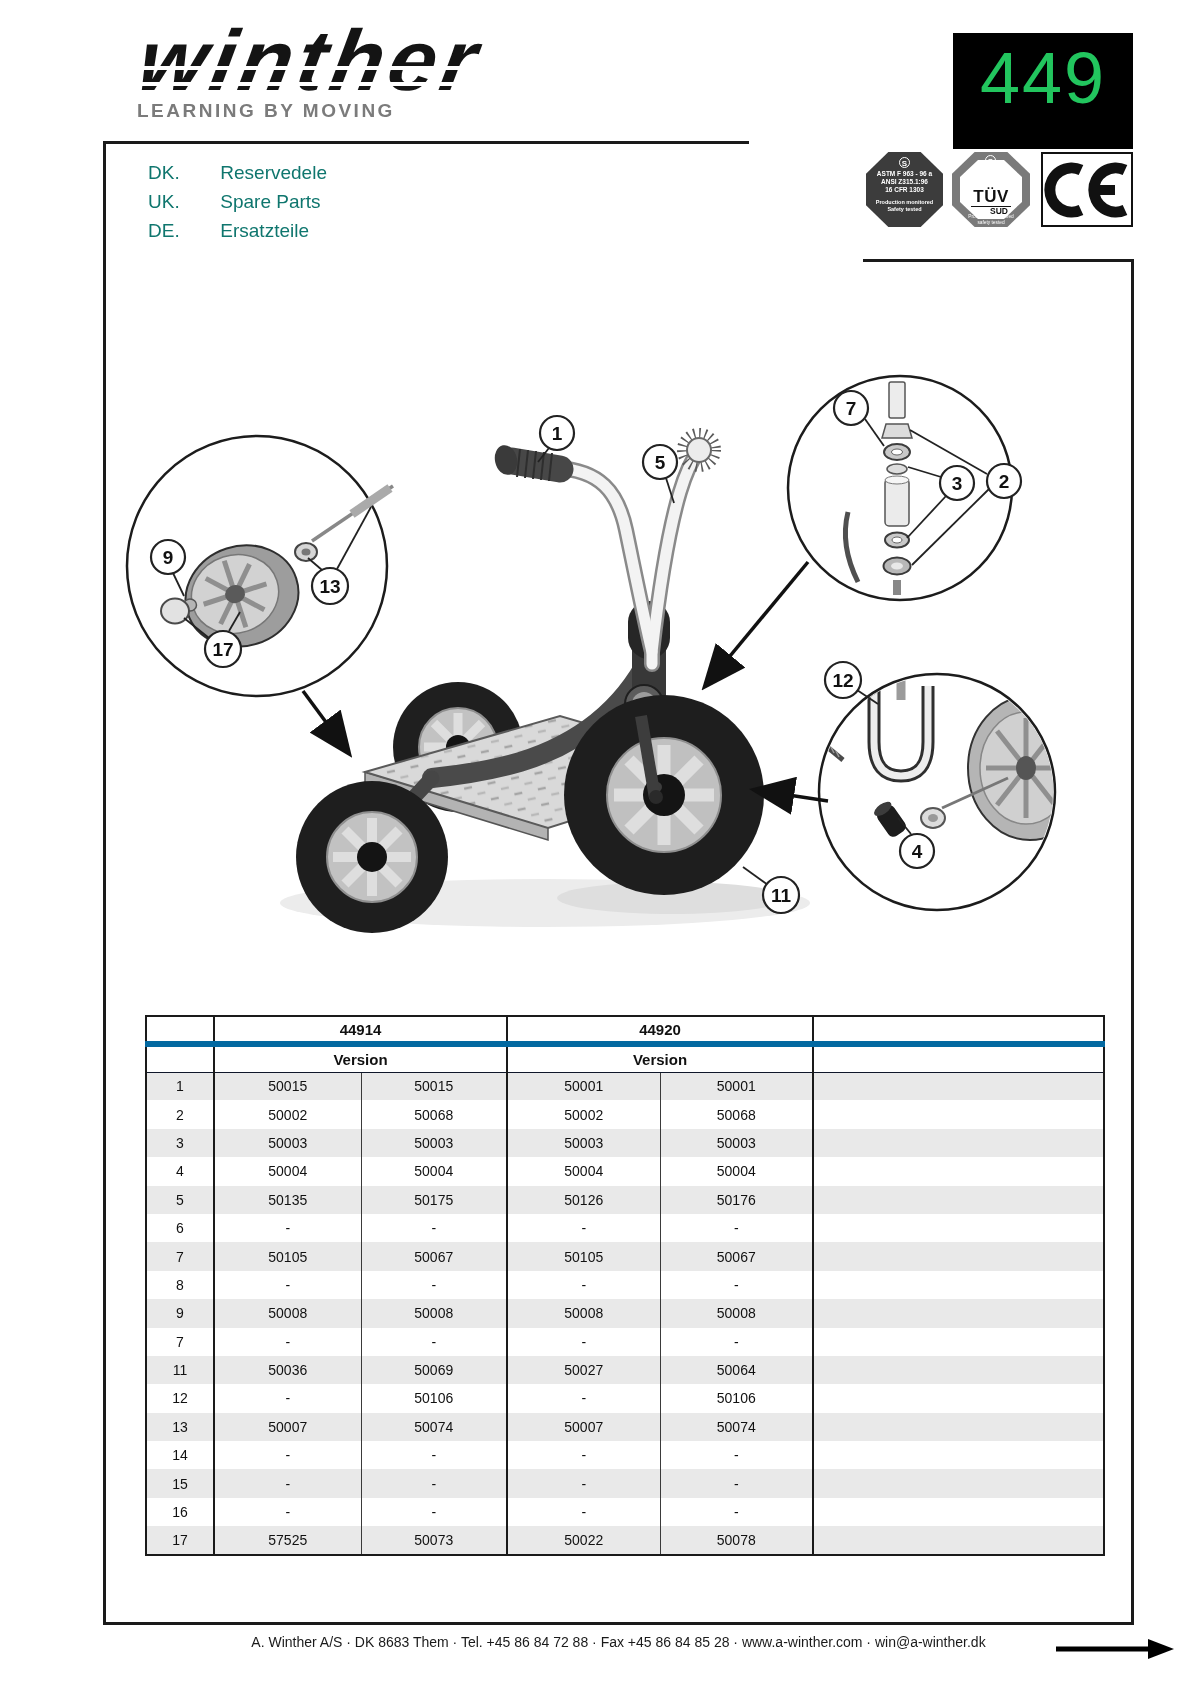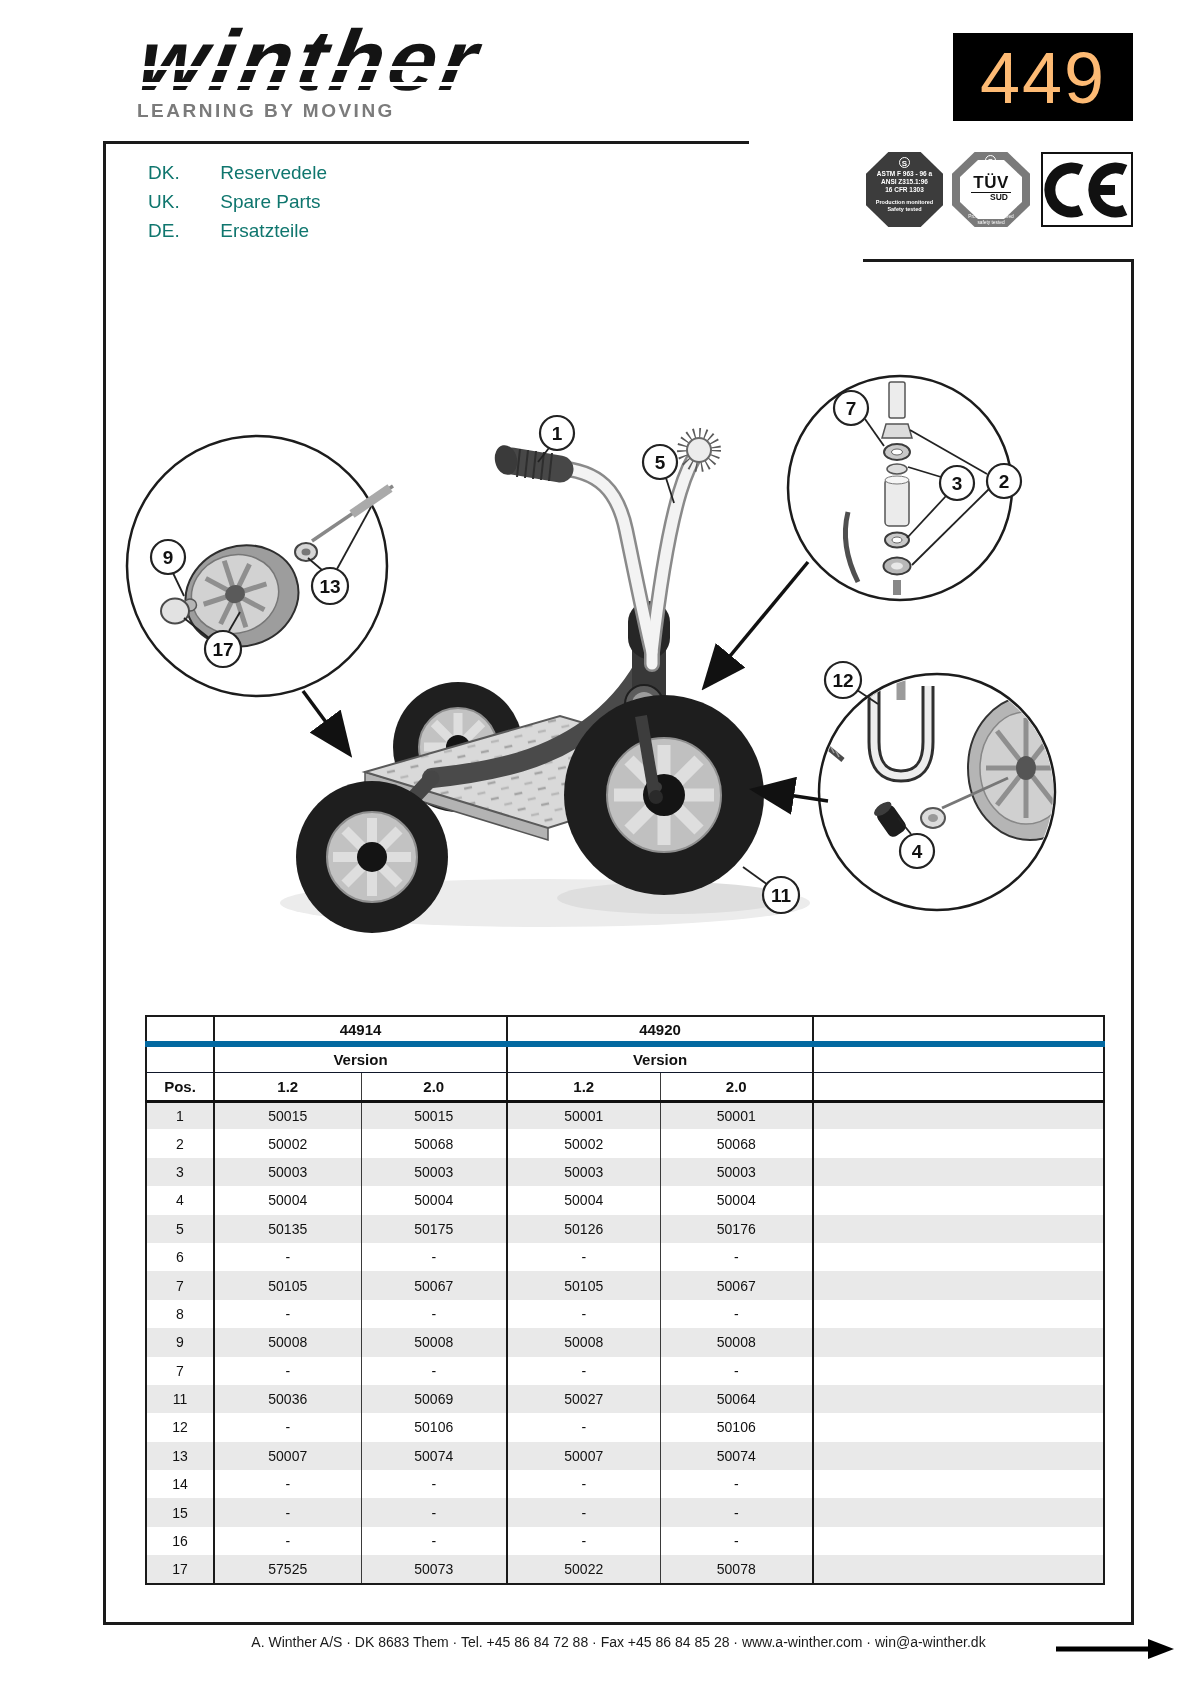--- a/index.html
+++ b/index.html
@@ -9,35 +9,35 @@
 
   
   .logo { position:absolute; left:133px; top:20px; width:380px; height:80px;
           font-size:86px; line-height:80px; font-weight:bold; font-style:italic;
           letter-spacing:5px; color:#141414; transform:skewX(-10deg); transform-origin:left bottom; }
   .logo .slat { position:absolute; left:-6px; width:372px; height:4px; background:#fff; }
   .slat.s1 { top:46px; } .slat.s2 { top:62px; }
   .tagline { position:absolute; left:137px; top:100px; font-size:19px; font-weight:bold;
              letter-spacing:2.5px; color:#7b7b7b; }
 
-  .pageno { position:absolute; left:953px; top:33px; width:180px; height:88px; background:#000;
-            color:#fdba74; font-size:72px; line-height:90px; text-align:center; letter-spacing:2px; }
+  .pageno { position:absolute; left:953px; top:33px; width:180px; height:116px; background:#000;
+            color:#22c55e; font-size:72px; line-height:90px; text-align:center; letter-spacing:2px; }
 
   
   .badge { position:absolute; top:152px; }
   .oct { clip-path:polygon(29% 0,71% 0,100% 29%,100% 71%,71% 100%,29% 100%,0 71%,0 29%); }
   .astm { left:866px; width:77px; height:75px; background:#3c3c3c; color:#fff; text-align:center; }
   .astm .smark, .tuv .smark { display:inline-block; margin-top:4px; width:11px; height:11px;
         border:1px solid currentColor; border-radius:50%; font-size:8px; line-height:11px; font-weight:bold; }
   .astm .ln { font-size:6.5px; font-weight:bold; line-height:8px; }
   .astm .ft { font-size:5.5px; font-weight:bold; line-height:6.5px; margin-top:5px; }
   .tuv { left:952px; width:78px; height:75px; background:#7a7a7a; color:#fff; text-align:center; }
   .tuv .inner { position:absolute; left:8px; top:8px; width:62px; height:59px; background:#fff; color:#111;
         clip-path:polygon(29% 0,71% 0,100% 29%,100% 71%,71% 100%,29% 100%,0 71%,0 29%); text-align:center; }
-  .tuv .t1 { font-size:17px; font-weight:bold; line-height:18px; margin-top:14px; letter-spacing:.5px;
+  .tuv .t1 { font-size:17px; font-weight:bold; line-height:18px; margin-top:28px; letter-spacing:.5px;
              border-bottom:1.5px solid #111; display:inline-block; padding:0 2px; }
   .tuv .t2 { font-size:8.5px; font-weight:bold; line-height:9px;padding-left:16px; }
   .tuv .ft { position:absolute; left:0; bottom:2px; width:100%; font-size:4.8px; line-height:5.5px; color:#fff; }
   .tuv .smark { position:absolute; top:-1px; left:33px; }
   .ce { left:1041px; width:92px; height:75px; background:#fff; border:2px solid #111; }
 
   
   .bseg { position:absolute; background:#1a1a1a; }
 
   
@@ -397,28 +397,20 @@
         <td colspan="2" class="bR2">44914</td>
         <td colspan="2" class="bR2">44920</td>
         <td></td>
       </tr>
       <tr class="h2">
         <td class="bR2"></td>
         <td colspan="2" class="bR2">Version</td>
         <td colspan="2" class="bR2">Version</td>
         <td></td>
       </tr>
-      <tr class="h3">
-        <td class="bR2">Pos.</td>
-        <td class="bR1">1.2</td>
-        <td class="bR2">2.0</td>
-        <td class="bR1">1.2</td>
-        <td class="bR2">2.0</td>
-        <td></td>
-      </tr>
     </thead>
     <tbody>
         <tr class="shade">
           <td class="bR2">1</td>
           <td class="bR1">50015</td>
           <td class="bR2">50015</td>
           <td class="bR1">50001</td>
           <td class="bR2">50001</td>
           <td></td>
         </tr>

